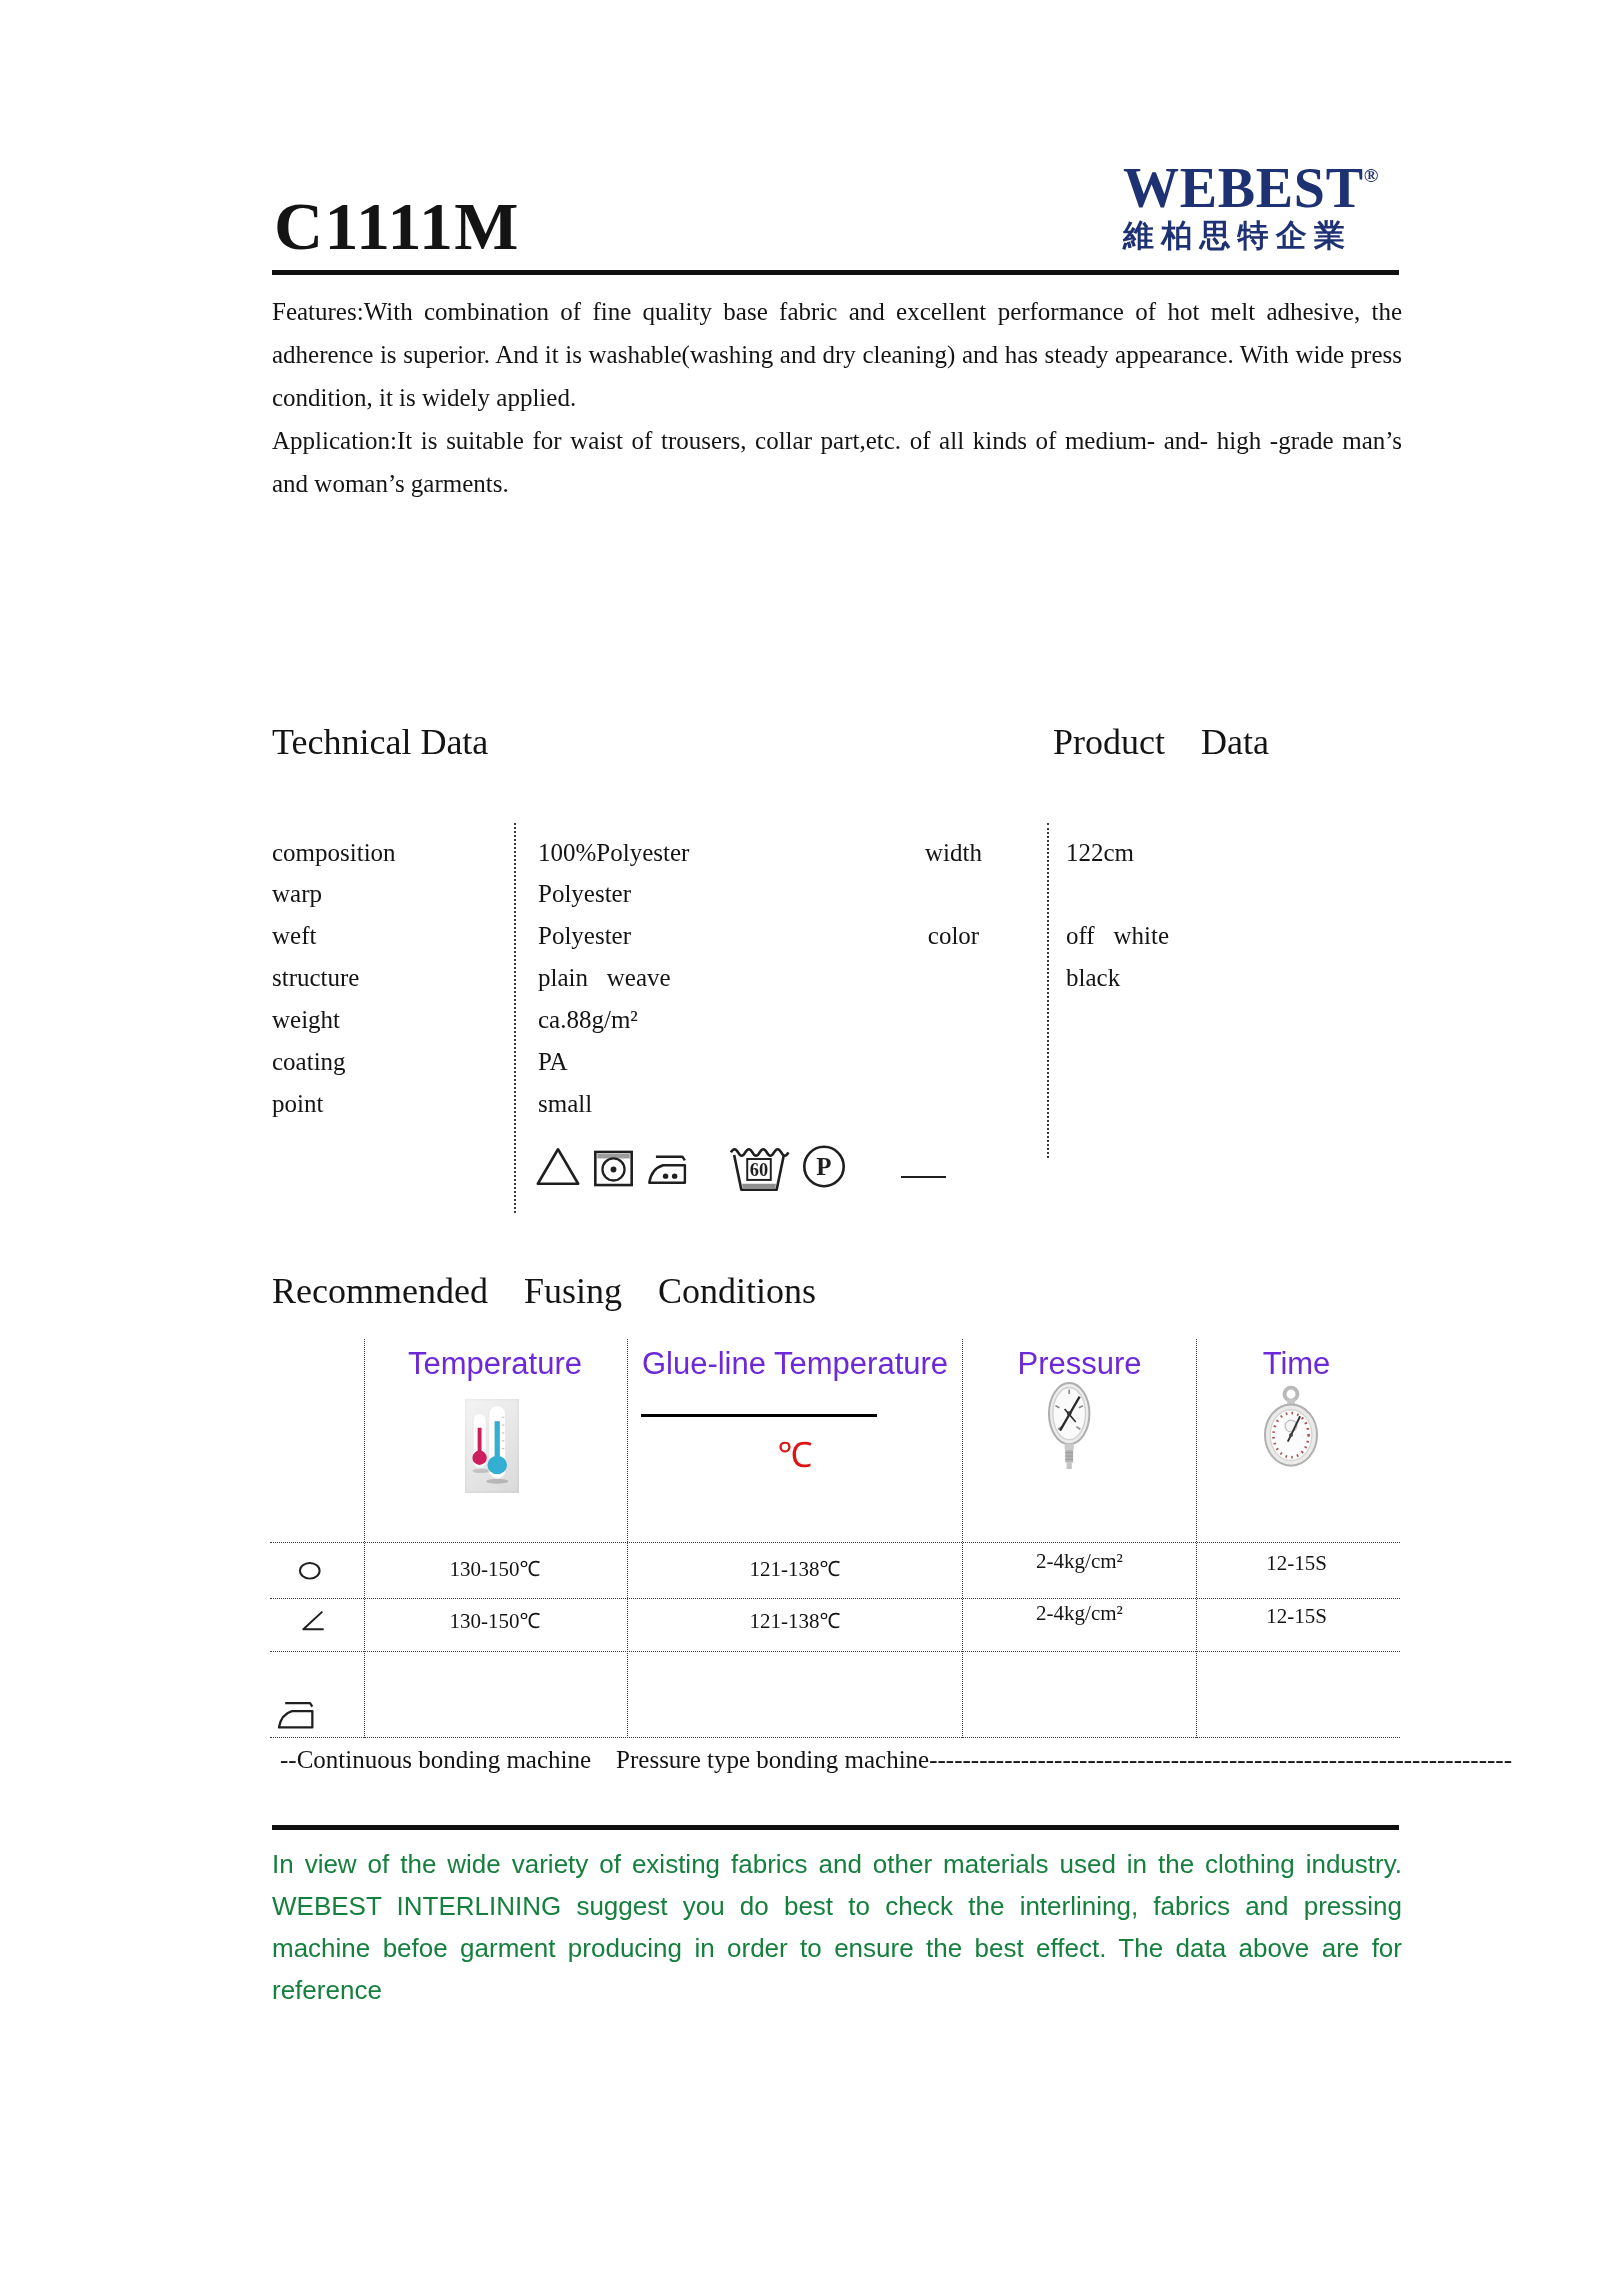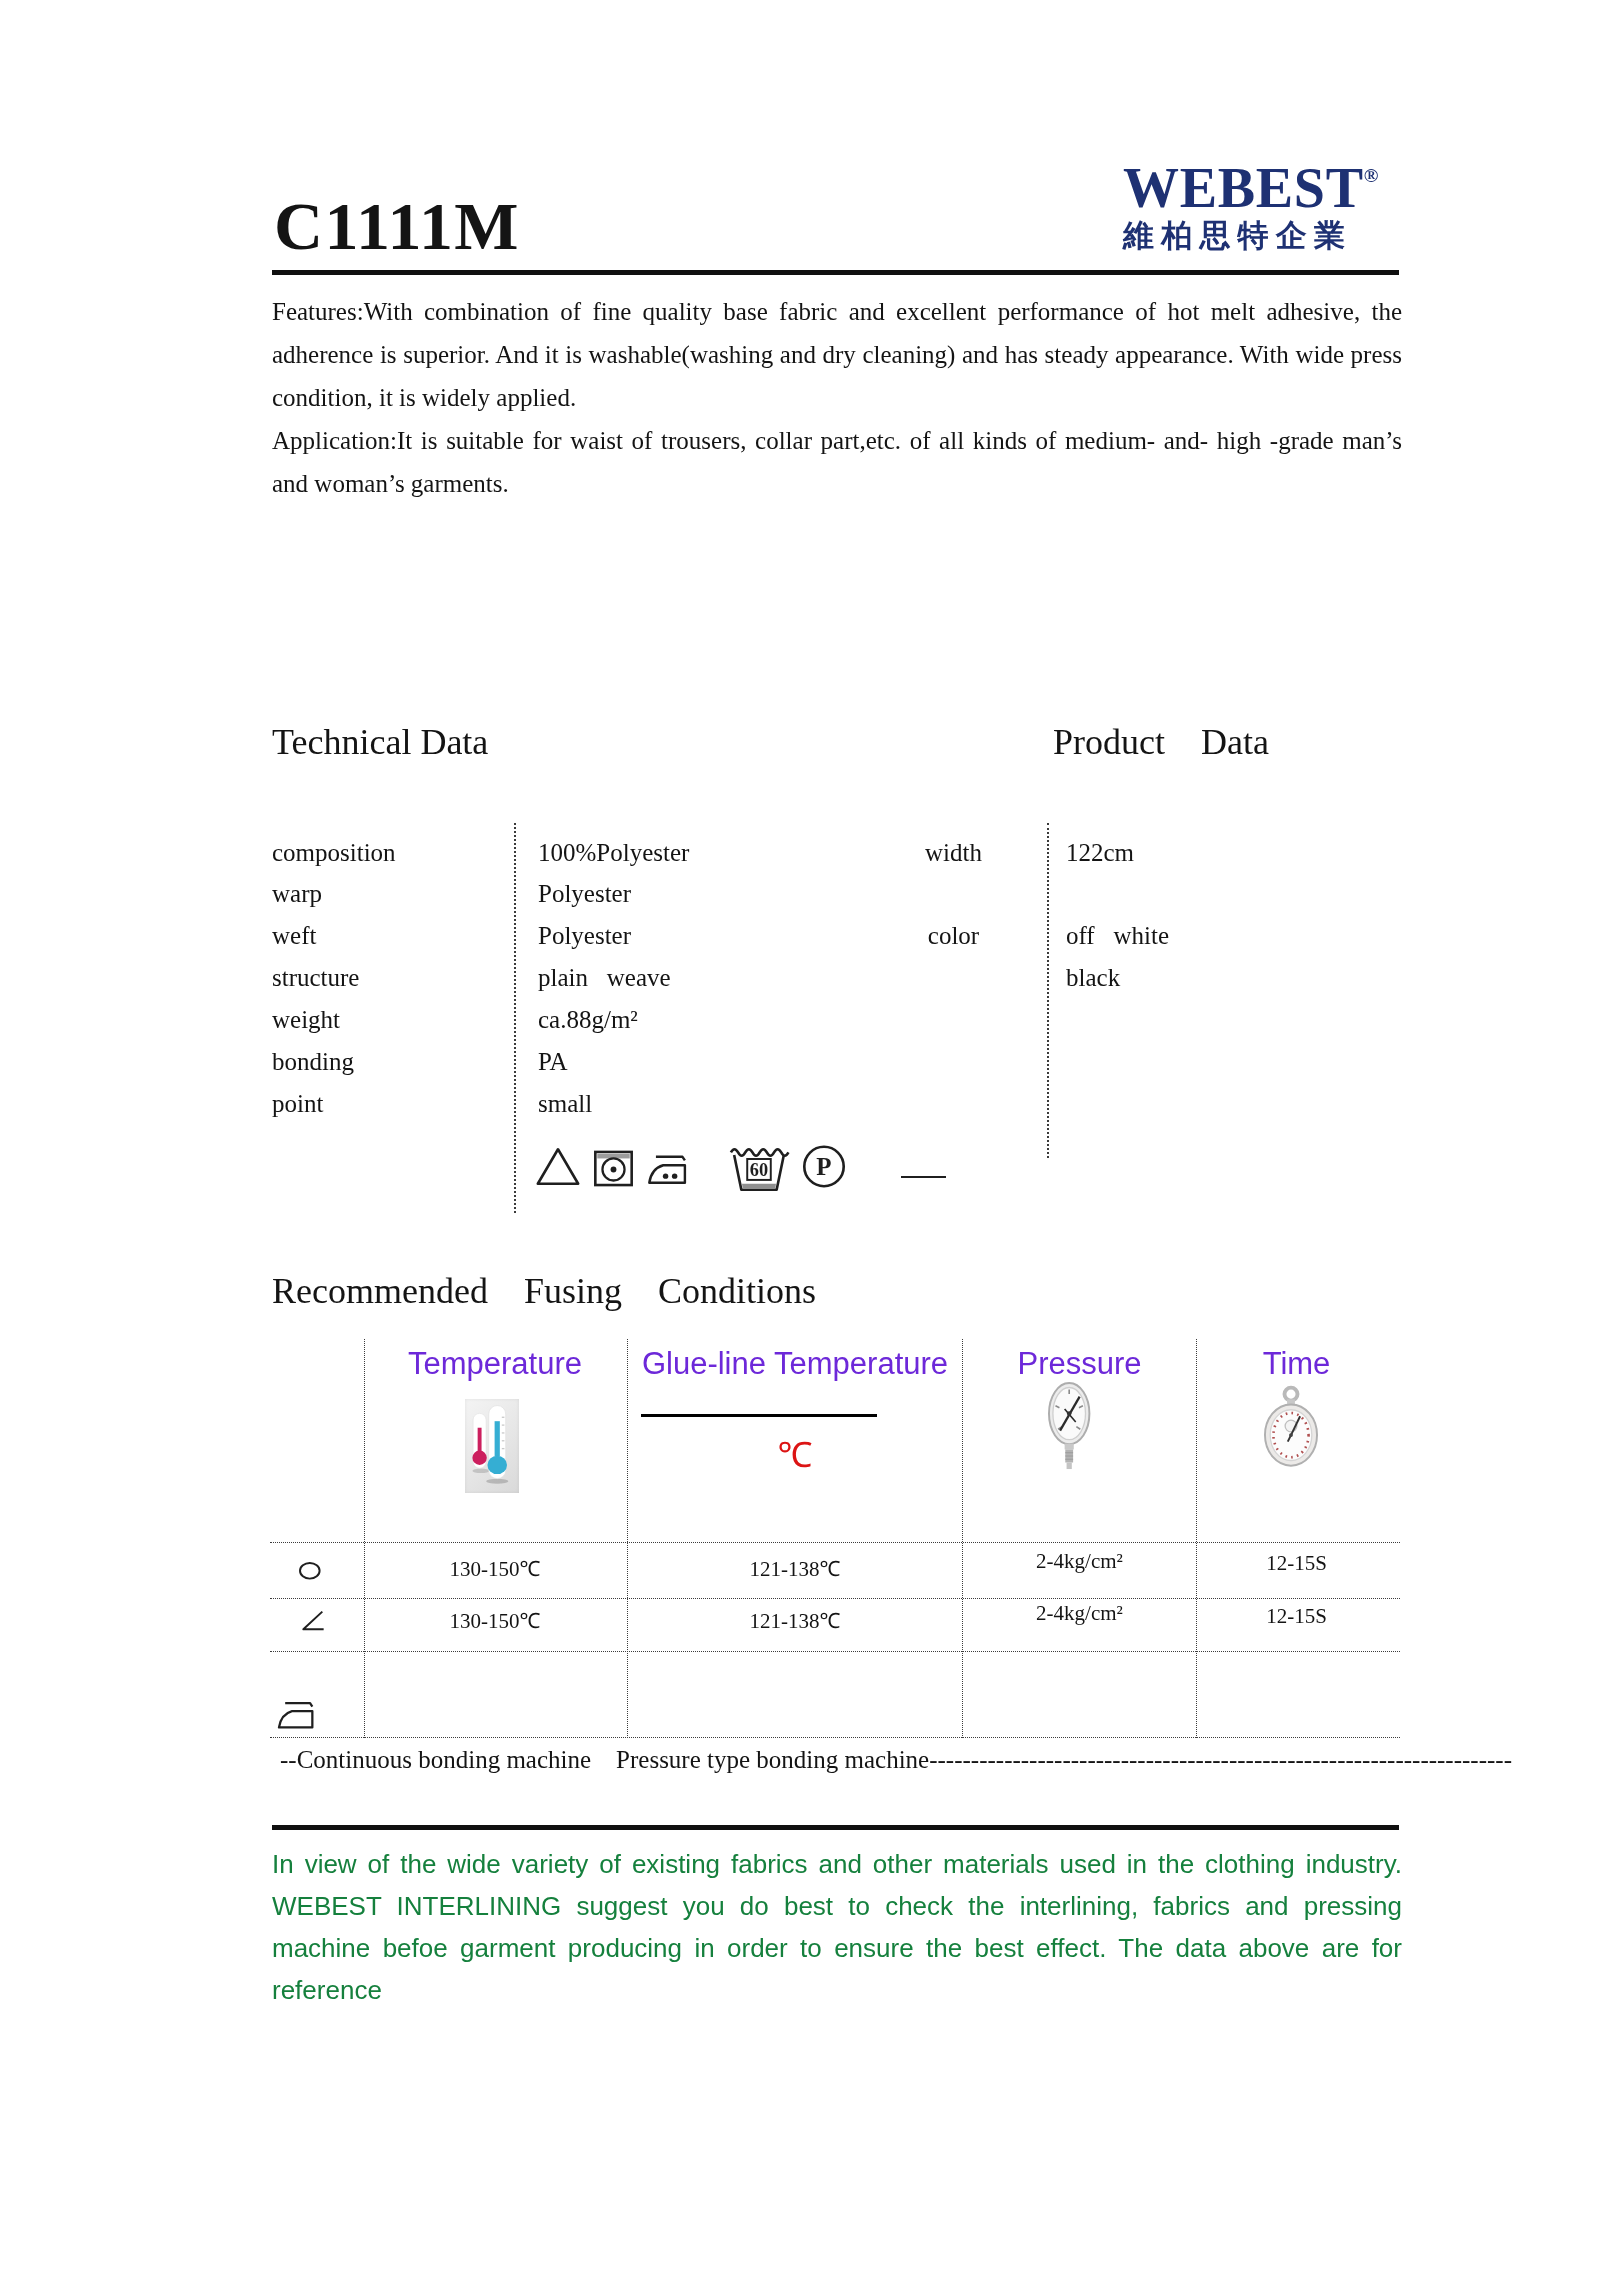--- a/index.html
+++ b/index.html
@@ -86,21 +86,21 @@
   <div class="abs trow" style="left:272px;top:837px;"><span>composition</span></div>
   <div class="abs trow" style="left:538px;top:837px;">100%Polyester</div>
   <div class="abs trow" style="left:272px;top:878px;"><span>warp</span></div>
   <div class="abs trow" style="left:538px;top:878px;">Polyester</div>
   <div class="abs trow" style="left:272px;top:920px;"><span>weft</span></div>
   <div class="abs trow" style="left:538px;top:920px;">Polyester</div>
   <div class="abs trow pre" style="left:272px;top:962px;"><span>structure</span></div>
   <div class="abs trow pre" style="left:538px;top:962px;">plain   weave</div>
   <div class="abs trow" style="left:272px;top:1004px;"><span>weight</span></div>
   <div class="abs trow" style="left:538px;top:1004px;">ca.88g/m²</div>
-  <div class="abs trow" style="left:272px;top:1046px;"><span>bonding</span></div>
+  <div class="abs trow" style="left:272px;top:1046px;"><span>coating</span></div>
   <div class="abs trow" style="left:538px;top:1046px;">PA</div>
   <div class="abs trow" style="left:272px;top:1088px;"><span>point</span></div>
   <div class="abs trow" style="left:538px;top:1088px;">small</div>
 
   <div class="abs dotline-v prod-div"></div>
   <div class="abs trow rgt" style="left:897px;top:837px;width:113px;">width</div>
   <div class="abs trow" style="left:1066px;top:837px;">122cm</div>
   <div class="abs trow rgt" style="left:897px;top:920px;width:113px;">color</div>
   <div class="abs trow pre" style="left:1066px;top:920px;">off   white</div>
   <div class="abs trow" style="left:1066px;top:962px;">black</div>

